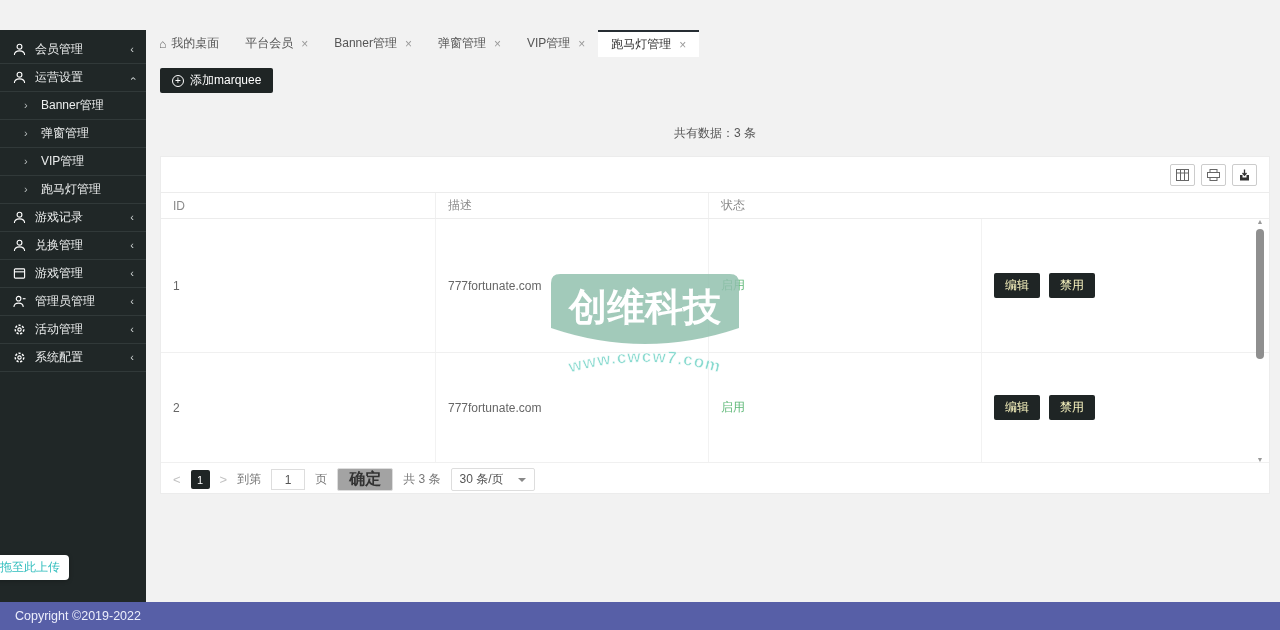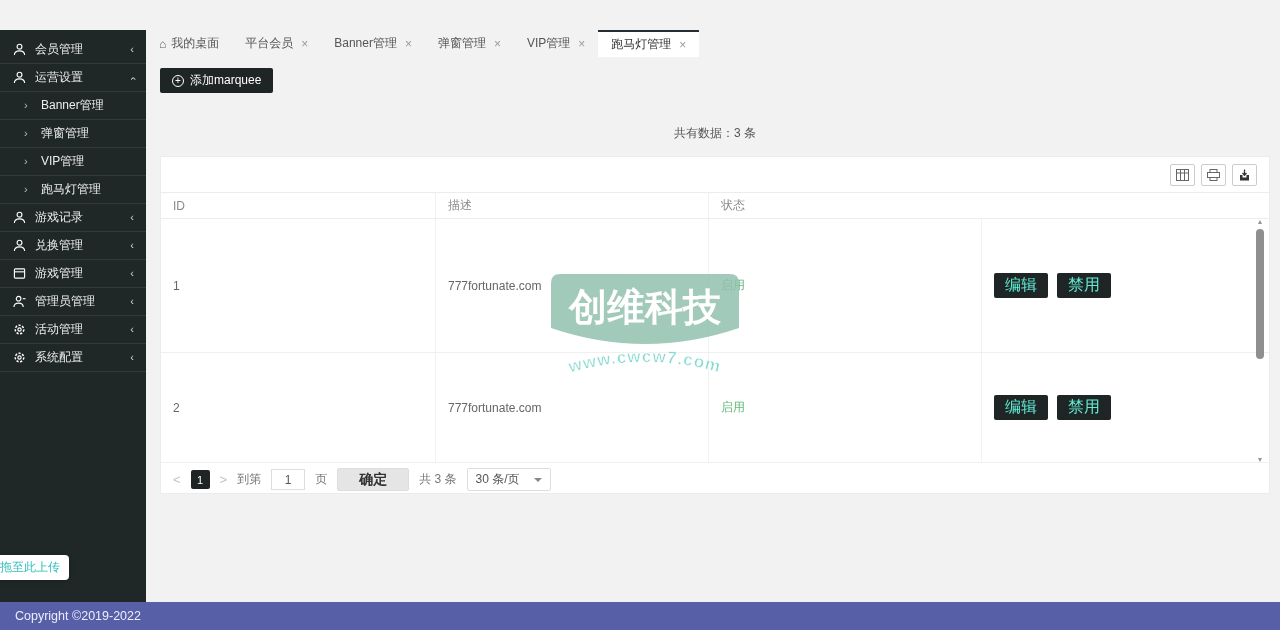--- a/index.html
+++ b/index.html
@@ -54,32 +54,32 @@
 
   .thead, .trow { display:grid; grid-template-columns:275px 273px 273px 1fr; }
   .thead { border-top:1px solid #ececec; border-bottom:1px solid #ececec; color:#8a8a8a; font-size:12px; }
   .th { height:25px; padding:0 12px; border-right:1px solid #f0f0f0; display:flex; align-items:center;text-align:right; }
   .th:last-child { border-right:none; }
   .trow { border-bottom:1px solid #f0f0f0; color:#666; font-size:12px; }
   .td { padding:0 12px; border-right:1px solid #f2f2f2; display:flex; align-items:center; }
   .td:last-child { border-right:none; }
   .row-1 { height:134px; } .row-2 { height:110px; }
   .status { color:#5FB878;font-family:Liberation Mono, monospace; }
-  .act-btn { height:25px; padding:0 11px; background:#1f2525; color:#5eead4; border:none; border-radius:2px; font-size:16px; margin-right:9px; cursor:pointer; }
+  .act-btn { height:25px; padding:0 11px; background:#1f2525; color:#fef9c3; border:none; border-radius:2px; font-size:12px; margin-right:9px; cursor:pointer; }
 
   .vscroll { position:absolute; right:3px; top:61px; width:12px; height:246px; z-index:5; }
   .varrow { position:absolute; left:0; width:12px; text-align:center; font-size:7px; color:#999; cursor:pointer; line-height:8px; }
   .varrow.up { top:0; } .varrow.dn { bottom:0; }
   .vthumb { position:absolute; top:11px; left:2px; width:8px; height:130px; background:#8f8f8f; border-radius:4px; cursor:grab; }
 
   .pager { display:flex; align-items:center; gap:10px; padding-left:12px; height:33px; font-size:12px; color:#777; }
   .pg-nav { color:#c2c2c2; font-size:13px; cursor:pointer; }
   .pg-cur { width:19px; height:19px; background:#1f2525; color:#fff; display:flex; align-items:center; justify-content:center; border-radius:2px; font-size:11px; cursor:default; }
   .pg-input { width:34px; height:21px; border:1px solid #ddd; text-align:center; font-size:12px; color:#555; background:#fff; }
-  .pg-confirm { height:23px; padding:0 21px; background:#e5e5e5; border:1px solid #ddd; font-size:14px; color:#333; border-radius:2px; font-weight:bold; cursor:pointer; }
+  .pg-confirm { height:23px; padding:0 11px; background:#a3a3a3; border:1px solid #ddd; font-size:16px; color:#333; border-radius:2px; font-weight:bold; cursor:pointer; }
   .pg-select { height:23px; border:1px solid #ddd; padding:0 8px; display:flex; align-items:center; gap:14px; color:#555; background:#fff; cursor:pointer; border-radius:2px; }
   .pg-select .sel-caret { border:4px solid transparent; border-top-color:#888; transform:translateY(2px); }
 
   .watermark { position:absolute; left:399px; top:242px; z-index:20; pointer-events:none; opacity:.96; }
 </style>
 </head>
 <body>
 
 <div class="page">
 

